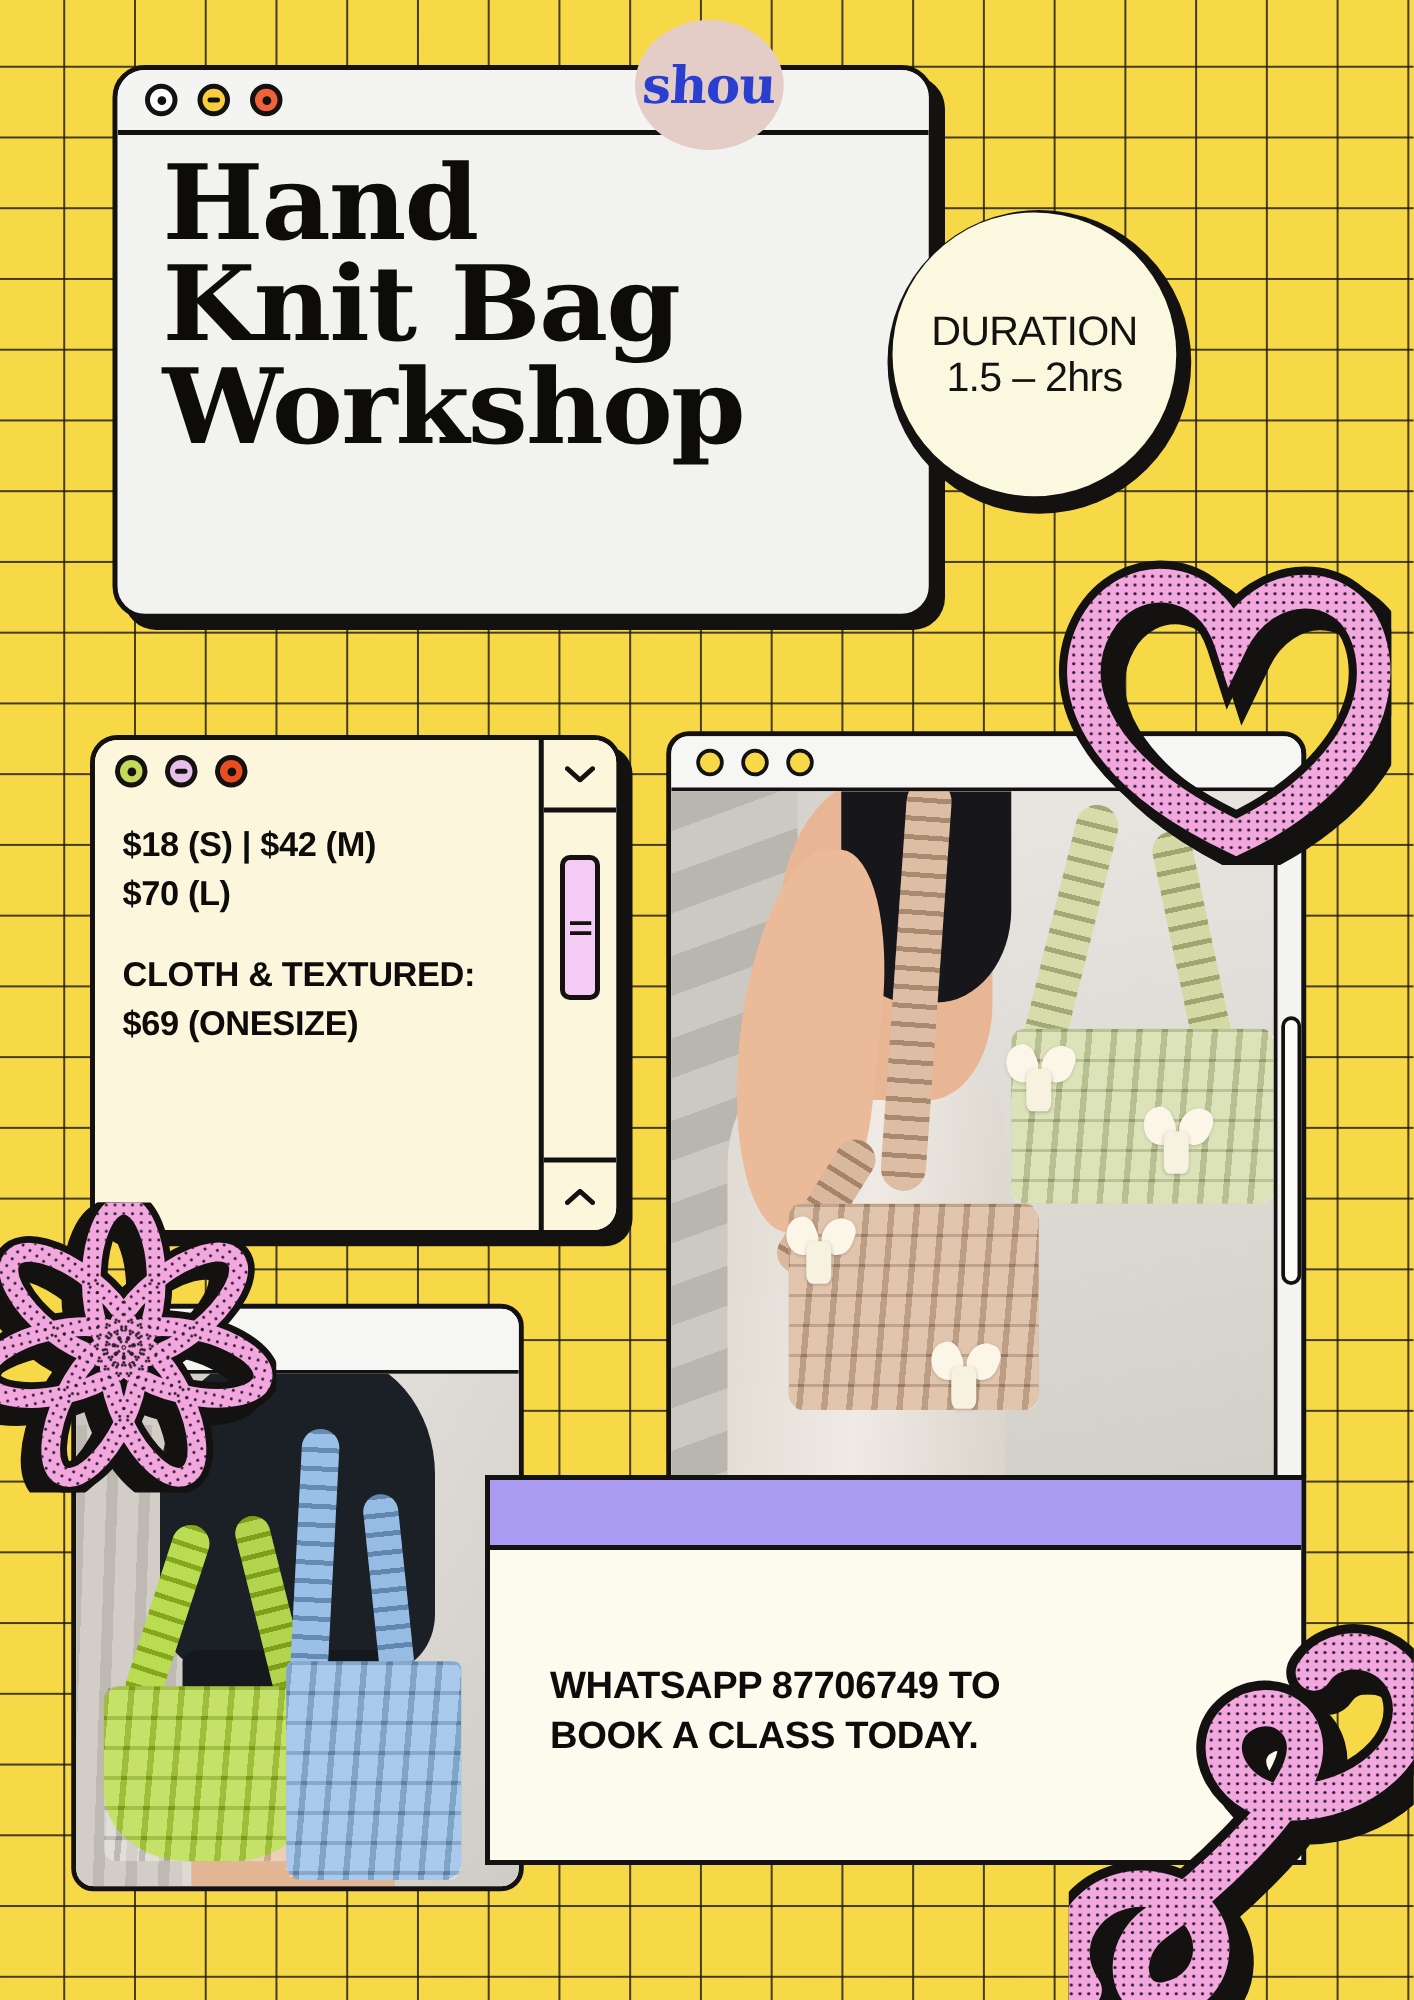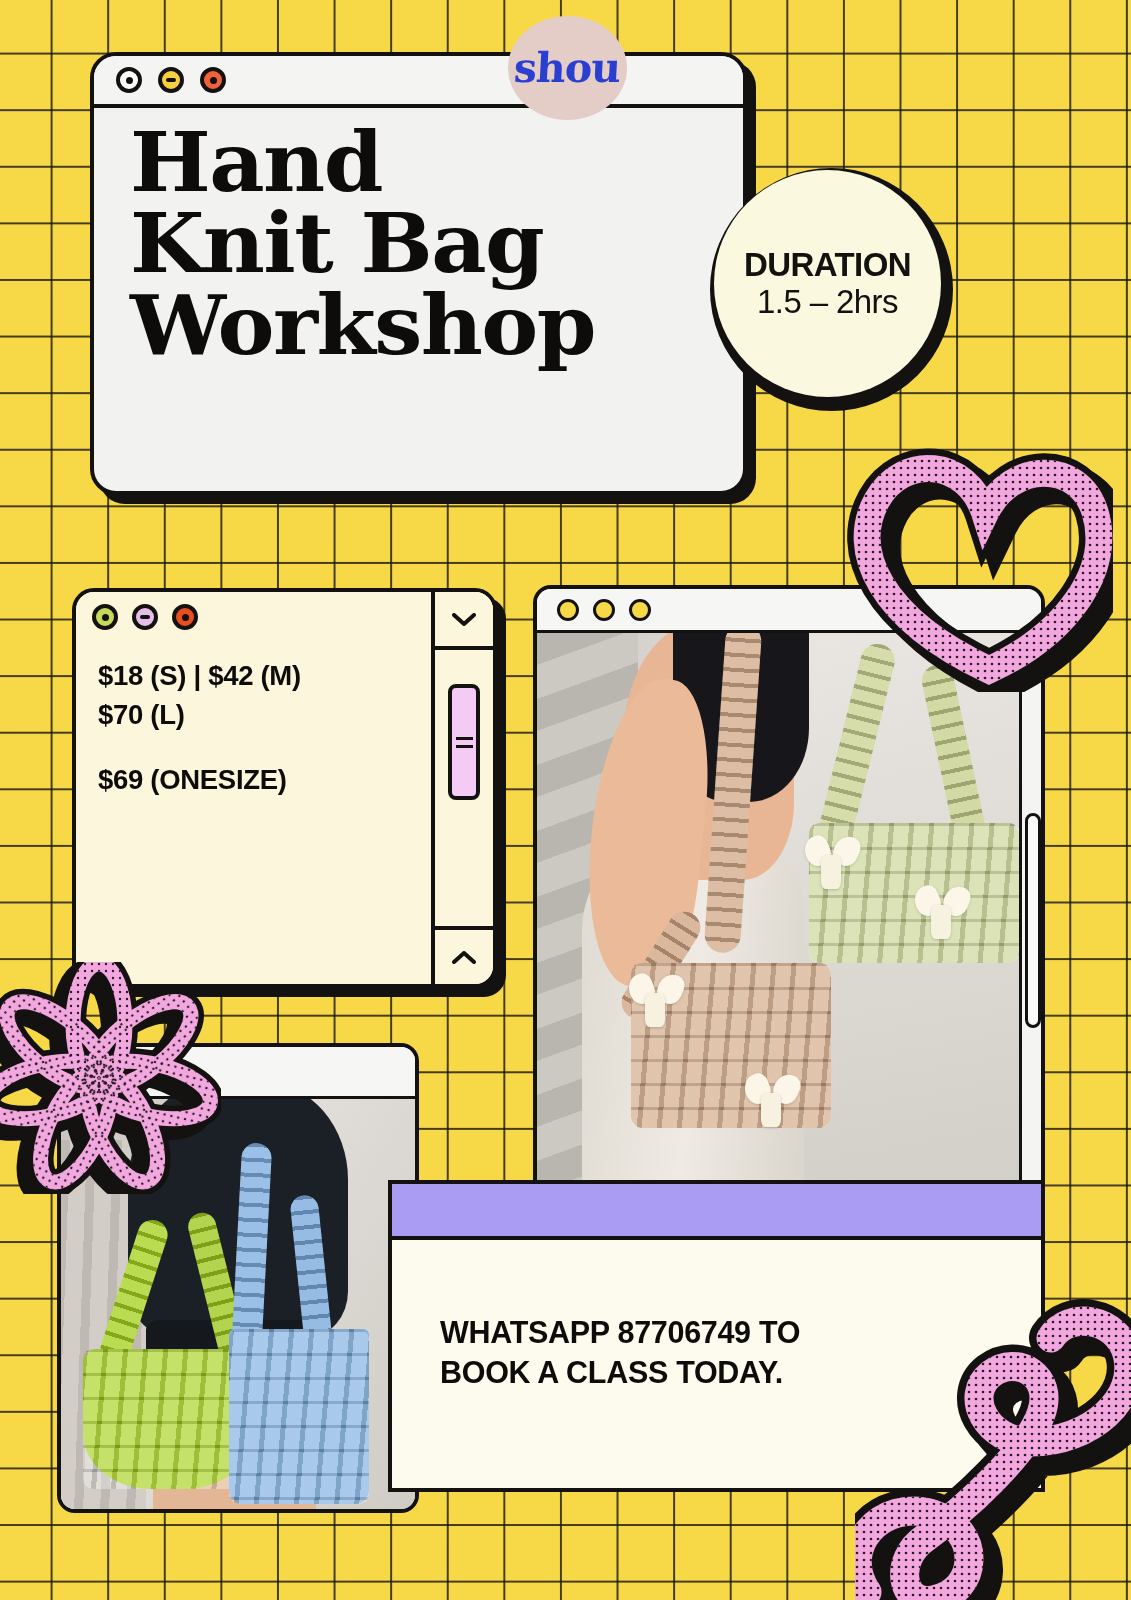--- a/index.html
+++ b/index.html
@@ -88,21 +88,21 @@
     background:#141210;
   }
   #duration-inner{
     position:absolute; left:4px; top:2px;
     width:227px; height:227px; border-radius:50%;
     background:#FAF8DE;
     display:flex; flex-direction:column;
     align-items:center; justify-content:center;
     line-height:1.12;
   }
-  #duration-label{ font-size:33px; font-weight:bold; color:#141210; letter-spacing:-.6px; }
+  #duration-label{ font-size:33px; font-weight:normal; color:#141210; letter-spacing:-.6px; }
   #duration-value{ font-size:33px; font-weight:normal; color:#141210; letter-spacing:-.6px; }
 
   
   #pricing-window{ left:72px; top:588px; width:425px; height:400px; }
   #pricing-window .frame{ background:#FBF6DC; border-radius:22px; }
   #pricing-window .shadow{ border-radius:22px; }
   #pricing-window .titlebar{
     height:50px; border-bottom:none; background:#FBF6DC;
     padding-left:16px; gap:14px;
   }
@@ -170,21 +170,21 @@
     width:657px; height:312px;
     border:4px solid #141210; background:#FDFBEE;
   }
   #info-header{ height:56px; background:#A99CF2; border-bottom:4px solid #141210; }
   #info-body{ padding:38px 40px 0 48px; }
   #info-note{
     font-size:31px; color:#141210; line-height:1.32;
     white-space:pre-line; letter-spacing:-.4px;
   }
   #info-cta{
-    margin-top:34px; font-size:30.5px; font-weight:bold;
+    margin-top:50px; font-size:30.5px; font-weight:bold;
     color:#0D0C0A; line-height:1.32; white-space:pre-line;
     letter-spacing:-.3px;
   }
 
   
   .photo{ position:absolute; inset:0; }
 
   
   #scene-right{ background:linear-gradient(100deg,#CFCBC6 0%,#DCD8D2 34%,#E7E4DF 62%,#D4D0CA 100%); }
   #scene-right .wall{ position:absolute; left:44%; top:0; right:0; bottom:0;
@@ -288,20 +288,21 @@
         </span>
       <span class="dot" style="background:#E84E20">
           <i class="pip"></i>
         </span>
     </div>
 
     <div id="pricing-body">
       <div>$18 (S) | $42 (M)</div>
       <div>$70 (L)</div>
       <div class="gap"></div>
+      <div>CLOTH &amp; TEXTURED:</div>
       <div>$69 (ONESIZE)</div>
     </div>
 
     <div id="pricing-scrollbar">
       <div class="sb-btn">
         <svg class="chev" viewBox="0 0 24 13">
           <polyline points="2,2 12,11 22,2" fill="none" stroke="#141210" stroke-width="4" stroke-linecap="round" stroke-linejoin="round"></polyline>
         </svg>
       </div>
       <div id="pricing-thumb">

